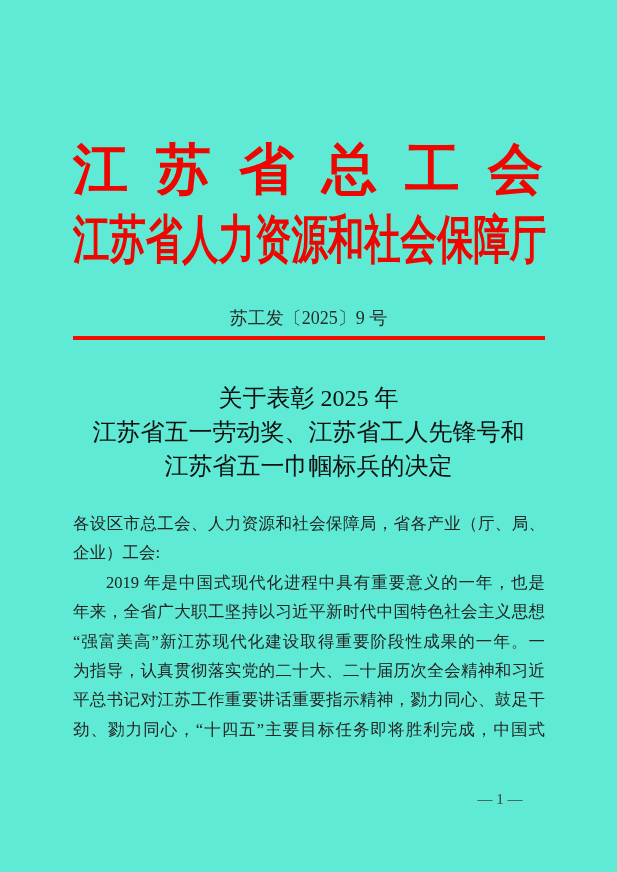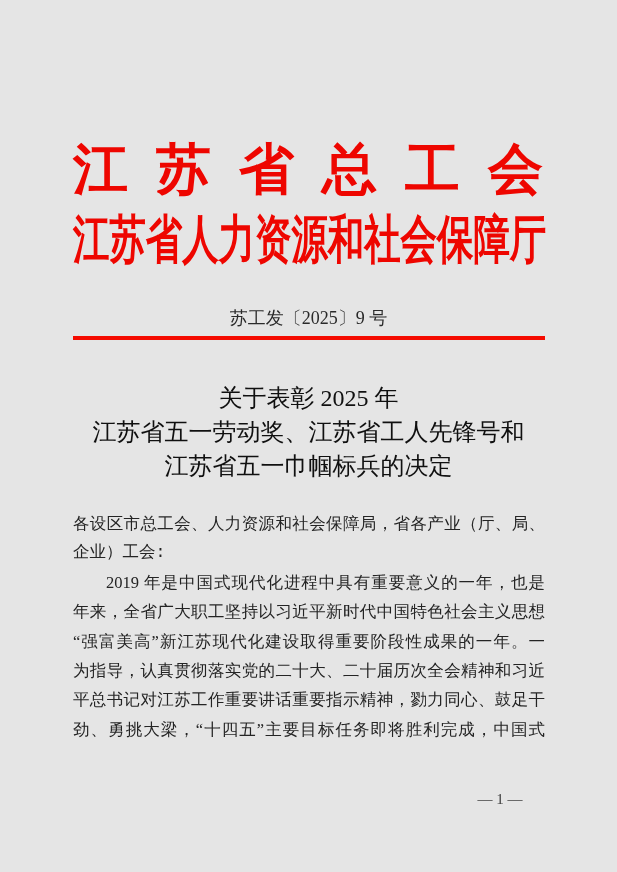--- a/index.html
+++ b/index.html
@@ -4,21 +4,21 @@
 <style>
   html, body {
     margin: 0;
     padding: 0;
     background: #ffffff;
   }
   .page {
     position: relative;
     width: 617px;
     height: 872px;
-    background: #e5e5e5;
+    background: #5eead4;
     overflow: hidden;
     font-family: "Liberation Serif", "DejaVu Serif", serif;
   }
 
   
   .org-line1 {
     position: absolute;
     left: 73px;
     top: 140px;
     width: 500px;
@@ -91,21 +91,20 @@
     height: 29.4px;
     line-height: 29.4px;
     text-align: justify;
     text-align-last: justify;
     text-justify: inter-character;
     word-break: break-all;
     white-space: nowrap;
   }
   .body-line.short {
     text-align-last: left;
-    font-family: Liberation Mono, monospace;
   }
   .body-line.indent {
     text-indent: 33px;
   }
 
   
   .page-number {
     position: absolute;
     left: 455px;
     top: 789px;
@@ -136,18 +135,18 @@
   </div>
 
   <div class="body-text">
     <div class="body-line">各设区市总工会、人力资源和社会保障局，省各产业（厅、局、</div>
     <div class="body-line short">企业）工会:</div>
     <div class="body-line indent">2019 年是中国式现代化进程中具有重要意义的一年，也是</div>
     <div class="body-line">年来，全省广大职工坚持以习近平新时代中国特色社会主义思想</div>
     <div class="body-line">“强富美高”新江苏现代化建设取得重要阶段性成果的一年。一</div>
     <div class="body-line">为指导，认真贯彻落实党的二十大、二十届历次全会精神和习近</div>
     <div class="body-line">平总书记对江苏工作重要讲话重要指示精神，勠力同心、鼓足干</div>
-    <div class="body-line">劲、勇挑大梁，“十四五”主要目标任务即将胜利完成，中国式</div>
+    <div class="body-line">劲、勠力同心，“十四五”主要目标任务即将胜利完成，中国式</div>
   </div>
 
   <div class="page-number">— 1 —</div>
 
 </div>
 
 </body></html>

